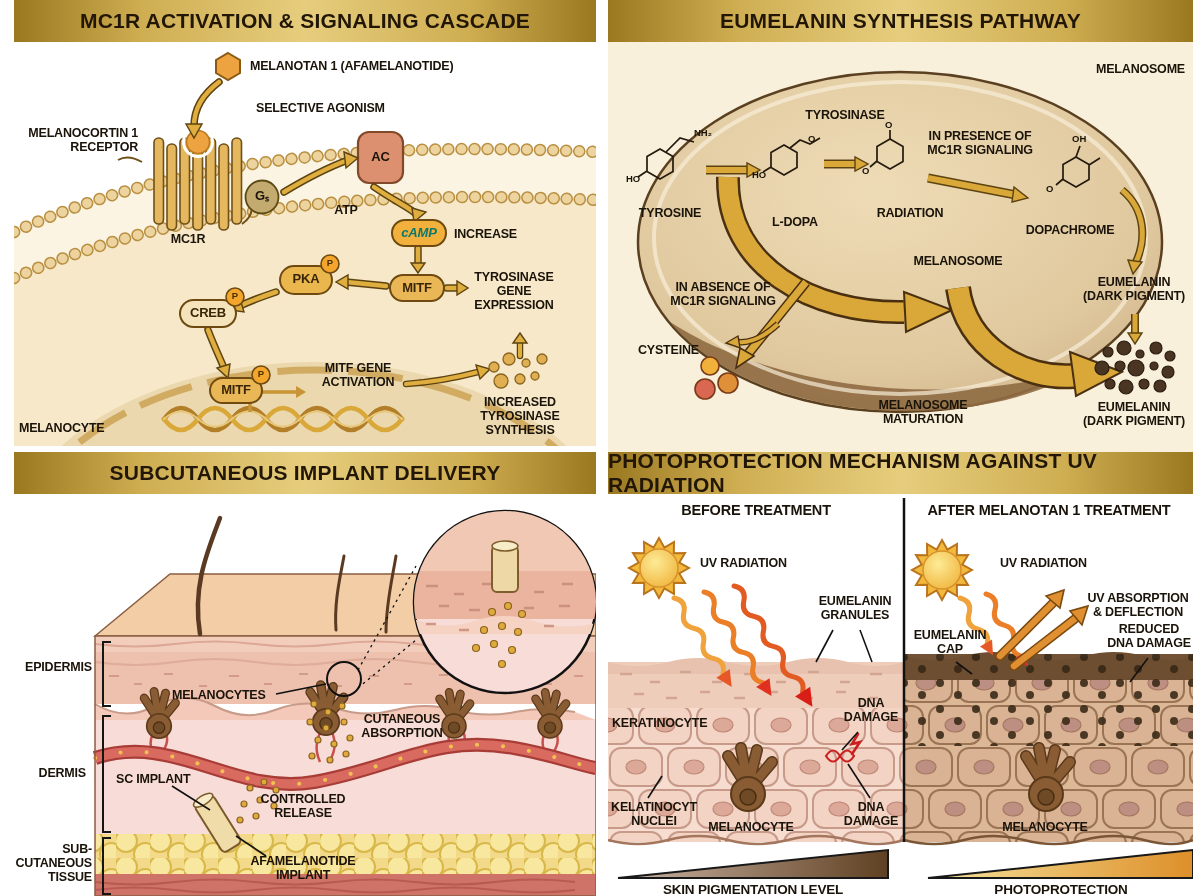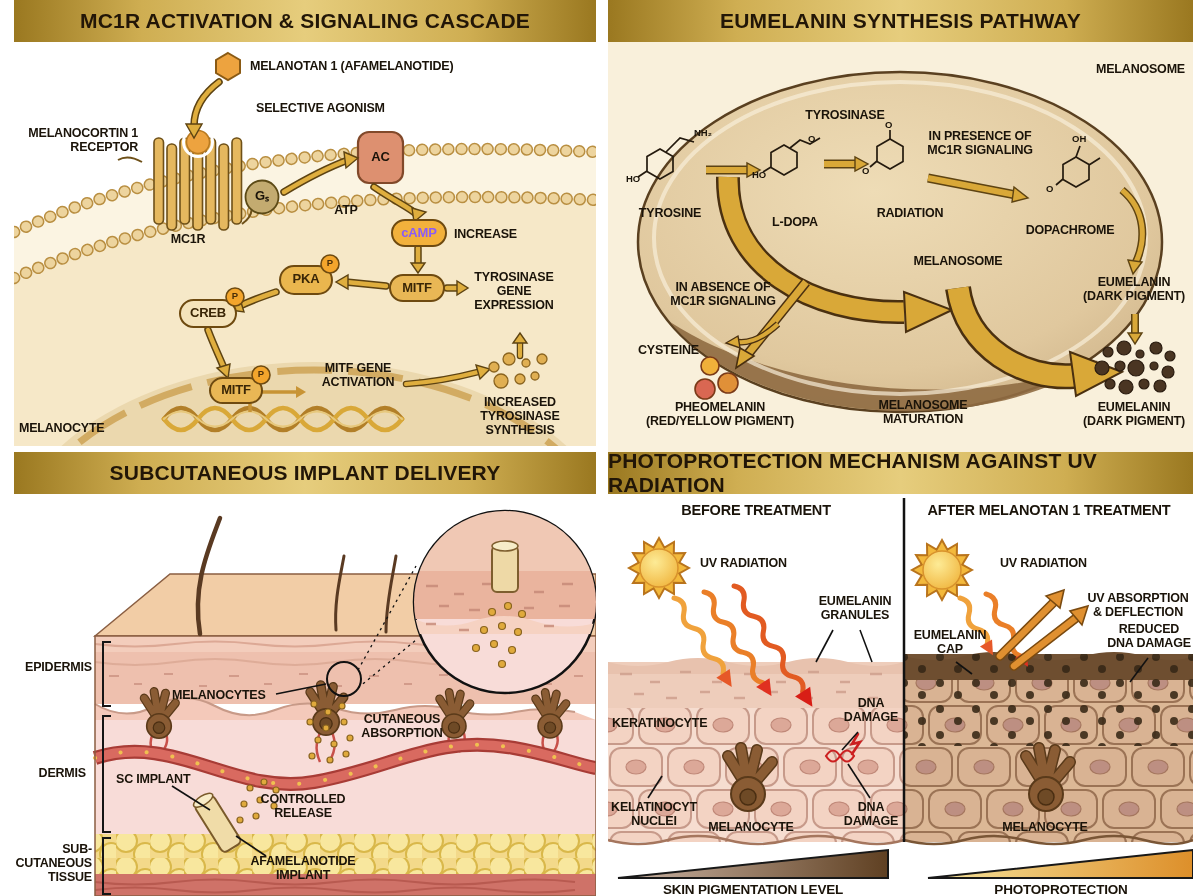--- a/index.html
+++ b/index.html
@@ -135,21 +135,21 @@
         </g>
       </svg>
       <div class="lbl" style="left:236px;top:17px;">MELANOTAN 1 (AFAMELANOTIDE)</div>
       <div class="lbl" style="left:218px;top:59px;margin-left:24px;">SELECTIVE AGONISM</div>
       <div class="lbl rt" style="left:0px;top:84px;width:124px;">MELANOCORTIN 1
 RECEPTOR</div>
       <div class="lbl ctr" style="left:150px;top:190px;width:48px;">MC1R</div>
       <div class="lbl ctr pill" style="left:236px;top:147px;width:24px;">Gₛ</div>
       <div class="lbl ctr" style="left:314px;top:161px;width:36px;">ATP</div>
       <div class="lbl ctr pill" style="left:344px;top:108px;width:45px;">AC</div>
-      <div class="lbl ctr pill" style="left:378px;top:184px;width:54px;color:#8b5cf6;">cAMP</div>
+      <div class="lbl ctr pill" style="left:378px;top:184px;width:54px;color:#0f766e;font-style:italic;">cAMP</div>
       <div class="lbl" style="left:440px;top:185px;">INCREASE</div>
       <div class="lbl ctr pill" style="left:376px;top:239px;width:54px;color:#3a2606;">MITF</div>
       <div class="lbl ctr" style="left:436px;top:228px;width:128px;">TYROSINASE
 GENE
 EXPRESSION</div>
       <div class="lbl ctr pill" style="left:266px;top:230px;width:52px;color:#3a2606;">PKA</div>
       <div class="lbl ctr pill" style="left:166px;top:264px;width:56px;color:#3a2606;">CREB</div>
       <div class="lbl ctr pill" style="left:196px;top:341px;width:52px;color:#3a2606;">MITF</div>
       <div class="lbl ctr sm" style="left:311px;top:216px;width:10px;color:#4a2e08;">P</div>
       <div class="lbl ctr sm" style="left:216px;top:249px;width:10px;color:#4a2e08;">P</div>
@@ -268,22 +268,20 @@
 MC1R SIGNALING</div>
       <div class="lbl ctr" style="left:397px;top:181px;width:130px;">DOPACHROME</div>
       <div class="lbl ctr" style="left:467px;top:233px;width:118px;">EUMELANIN
 (DARK PIGMENT)</div>
       <div class="lbl ctr" style="left:467px;top:358px;width:118px;">EUMELANIN
 (DARK PIGMENT)</div>
       <div class="lbl ctr" style="left:290px;top:212px;width:120px;">MELANOSOME</div>
       <div class="lbl ctr" style="left:40px;top:238px;width:150px;">IN ABSENCE OF
 MC1R SIGNALING</div>
       <div class="lbl" style="left:30px;top:294px;margin-top:7px;">CYSTEINE</div>
-      <div class="lbl ctr" style="left:12px;top:358px;width:200px;">PHEOMELANIN
-(RED/YELLOW PIGMENT)</div>
       <div class="lbl ctr" style="left:250px;top:356px;width:130px;">MELANOSOME
 MATURATION</div>
       <div class="lbl sm" style="left:86px;top:86px;">NH₂</div>
       <div class="lbl sm" style="left:18px;top:132px;">HO</div>
       <div class="lbl sm" style="left:144px;top:128px;">HO</div>
       <div class="lbl sm" style="left:200px;top:92px;">O</div>
       <div class="lbl sm" style="left:277px;top:78px;">O</div>
       <div class="lbl sm" style="left:254px;top:124px;">O</div>
       <div class="lbl sm" style="left:464px;top:92px;">OH</div>
       <div class="lbl sm" style="left:438px;top:142px;">O</div>

